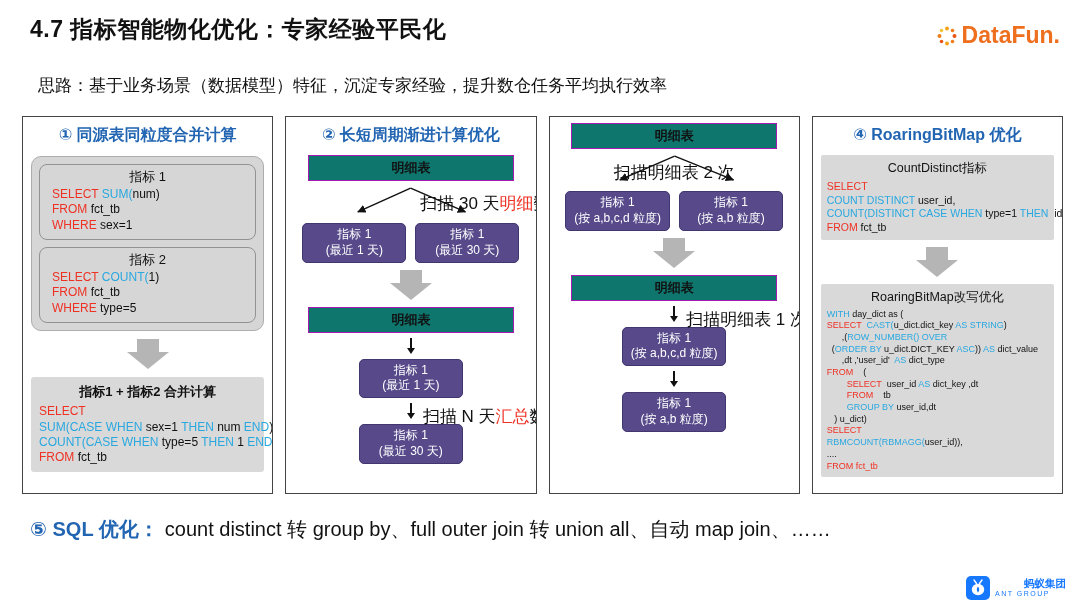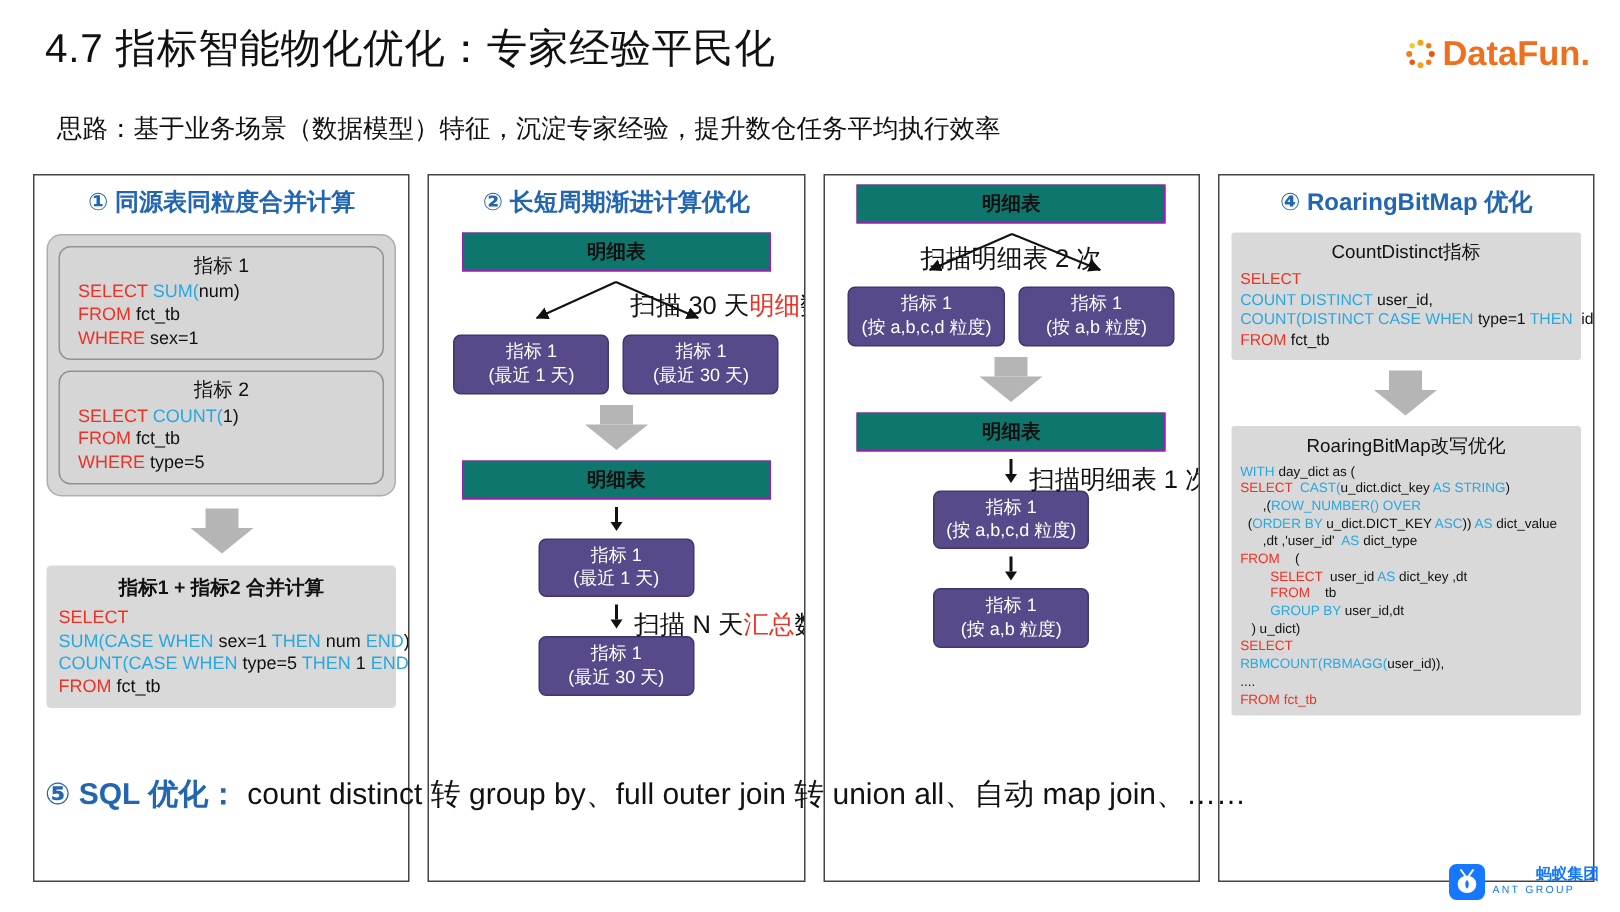--- a/index.html
+++ b/index.html
@@ -1,24 +1,24 @@
 <!DOCTYPE html>
 <html><head>
 <meta charset="utf-8">
 <style>
   *{margin:0;padding:0;box-sizing:border-box;}
   body{background:#ddd;font-family:"Liberation Sans","DejaVu Sans",sans-serif;}
   .slide{position:relative;width:1080px;height:608px;background:#fff;color:#111;overflow:hidden;}
 
-  .title{position:absolute;top:14px;left:30px;font-size:27px;font-weight:normal;letter-spacing:.5px;}
+  .title{position:absolute;top:14px;left:30px;font-size:23px;font-weight:bold;letter-spacing:.5px;}
   .datafun{position:absolute;top:22px;right:20px;display:flex;align-items:center;gap:4px;}
   .datafun-text{font-size:23px;font-weight:bold;color:#ee6f1d;}
   .subtitle{position:absolute;top:74px;left:38px;font-size:17px;}
 
-  .panels{position:absolute;top:116px;left:22px;width:1041px;height:472px;display:flex;gap:12px;}
+  .panels{position:absolute;top:116px;left:22px;width:1041px;height:378px;display:flex;gap:12px;}
   .panel{flex:1;border:1.5px solid #444;background:#fff;padding:6px 8px;display:flex;flex-direction:column;align-items:center;gap:5px;overflow:hidden;}
   .ptitle{font-size:16px;font-weight:bold;color:#2265b2;white-space:nowrap;margin:2px 0 4px;}
 
   
   .rl{white-space:pre;}
   .c-r{color:#ef3124;}
   .c-b{color:#29a8e0;}
   .c-k{color:#111;}
 
   

